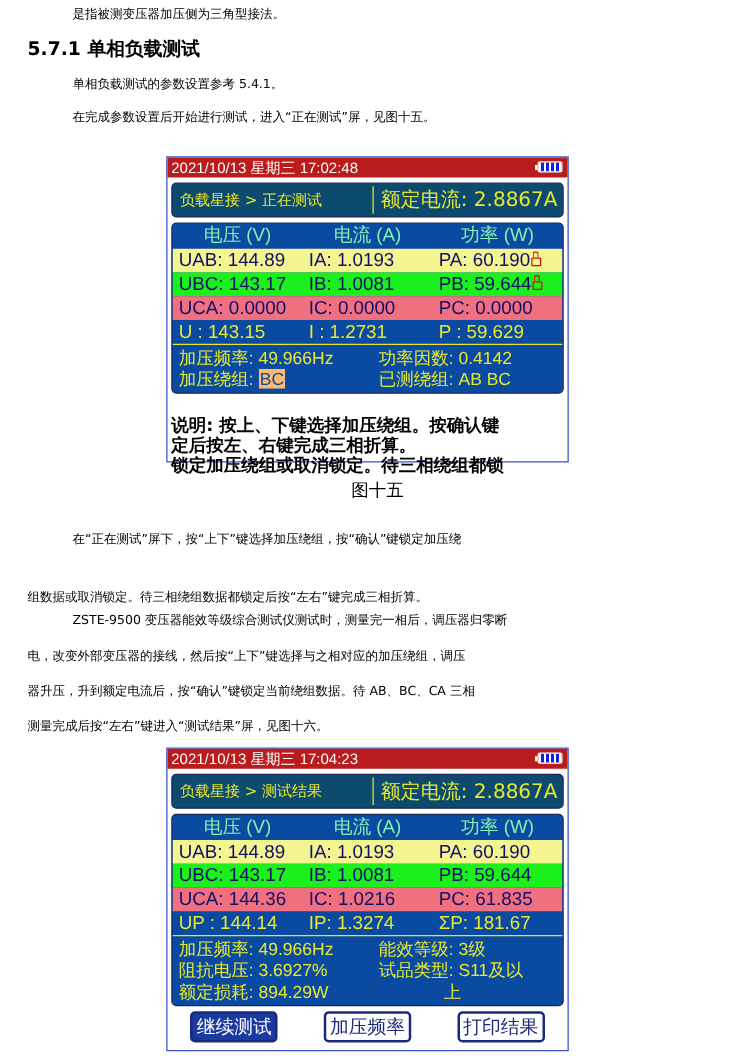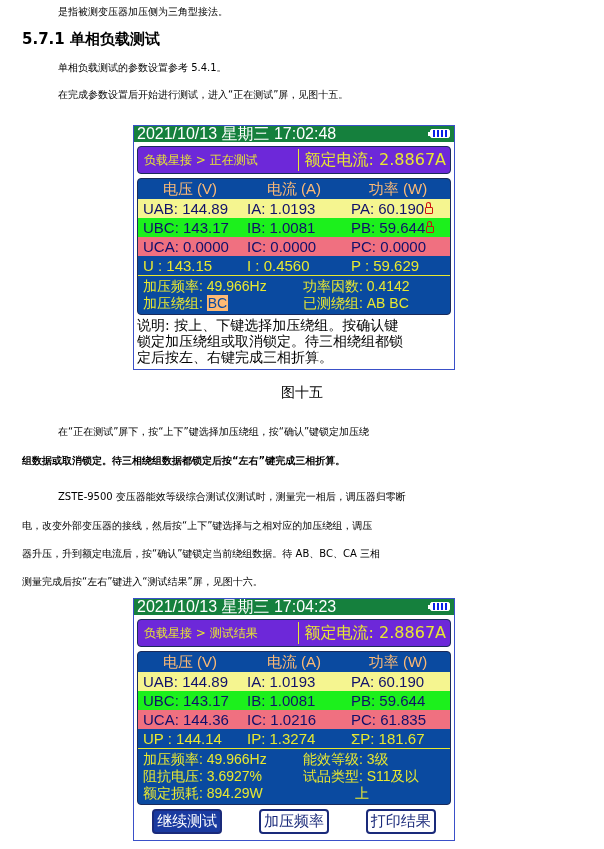--- a/index.html
+++ b/index.html
@@ -5,52 +5,52 @@
   html, body { margin:0; padding:0; background:#ffffff; }
   body { width:604px; height:849px; position:relative; overflow:hidden;
          font-family:"DejaVu Sans", sans-serif; color:#000; }
   .para { position:absolute; font-size:10px; line-height:20px; white-space:nowrap; }
   .h3 { position:absolute; font-size:15px; font-weight:bold; left:22px; top:30px; }
   .caption { position:absolute; font-size:14px; left:0; width:604px; text-align:center; }
 
   
   .screen { position:absolute; left:133px; width:322px; background:#ffffff;
             border:1px solid #3a50c8; box-sizing:border-box; }
-  .sbar { height:16px; background:#15803d; color:#ffffff; font-size:16px; line-height:16px;
+  .sbar { height:16px; background:#b91c1c; color:#ffffff; font-size:12px; line-height:16px;
           padding-left:3px; position:relative; font-family:"Liberation Sans", sans-serif; }
   .battery { position:absolute; right:4px; top:3px; width:20px; height:9px;
              border:1px solid #fff; border-radius:2px; box-sizing:border-box;
              background:repeating-linear-gradient(90deg,#fff 0 2px,#0a1fe8 2px 4px); }
   .battery:before { content:""; position:absolute; left:-3px; top:2px; width:2px; height:4px; background:#fff; }
-  .hdrbox { margin:4px 3px 0 3px; height:26px; background:#6d28d9; border:1px solid #1a2a5a;
+  .hdrbox { margin:4px 3px 0 3px; height:26px; background:#0c4a6e; border:1px solid #1a2a5a;
             border-radius:4px; display:flex; align-items:center; color:#e8e830; }
   .hdr-left { width:160px; font-size:12px; padding-left:6px; box-sizing:border-box; }
   .hdr-sep { width:1px; height:22px; background:#e8e830; }
   .hdr-right { flex:1; text-align:right; font-size:16px; padding-right:4px; }
   .panel { margin:4px 3px 0 3px; background:#0a4aa0; border:1px solid #1a2a5a;
            border-radius:4px; overflow:hidden; }
   .row { display:flex; height:19px; line-height:19px; font-size:15px;
          font-family:"Liberation Sans", sans-serif; }
   .row > div { flex:1; padding-left:5px; white-space:nowrap; }
-  .row.head { color:#fdba74; height:20px; line-height:20px; }
+  .row.head { color:#86efac; height:20px; line-height:20px; }
   .row.head > div { text-align:center; padding-left:0; }
   .row.y { background:#f5f590; color:#10106a; }
   .row.g { background:#1cf01c; color:#10106a; }
   .row.r { background:#f07080; color:#10106a; }
   .row.t { color:#e8e830; border-bottom:1px solid #e8e830; }
   .lock { display:inline-block; width:8px; height:7px; border:1.5px solid #d01010;
           border-radius:1px; position:relative; margin-left:1px; vertical-align:middle; box-sizing:border-box; }
   .lock:before { content:""; position:absolute; left:0px; top:-6px; width:3px; height:4px;
                  border:1.5px solid #d01010; border-bottom:none; border-radius:4px 4px 0 0; }
   .info { color:#e8e830; font-size:14px; padding:2px 5px 2px 5px; line-height:17px;
           font-family:"Liberation Sans", sans-serif; }
   .info .line { display:flex; white-space:nowrap; }
   .info .c1 { width:160px; }
   .sel { background:#fdba74; color:#0a4aa0; padding:0 1px; outline:1px solid #0a4aa0; }
-  .note { font-size:14px; line-height:16px; padding:2px 3px 2px 3px; color:#000; }
+  .note { font-size:14px; line-height:16px; padding:18px 3px 2px 3px; color:#000;font-weight:bold; }
   .btns { display:flex; justify-content:space-around; padding:4px 0 4px 0; }
   .btn { border:2px solid #1a2a7a; border-radius:4px; font-size:15px; padding:1px 3px;
          color:#1a2a7a; background:#fff; }
   .btn.active { background:#1a3aa0; color:#fff; }
 </style>
 </head>
 <body>
 
 <div class="para" style="left:58px;top:2px;">是指被测变压器加压侧为三角型接法。</div>
 <div class="h3">5.7.1 单相负载测试</div>
@@ -83,44 +83,44 @@
       <div>IB: 1.0081</div>
       <div><span>PB: 59.644</span><span class="lock"></span></div>
     </div>
     <div class="row r">
       <div>UCA: 0.0000</div>
       <div>IC: 0.0000</div>
       <div>PC: 0.0000</div>
     </div>
     <div class="row t">
       <div>U : 143.15</div>
-      <div>I : 0.4560</div>
+      <div>I : 1.2731</div>
       <div>P : 59.629</div>
     </div>
     <div class="info">
       <div class="line">
           <span class="c1">加压频率: 49.966Hz</span>
           <span>功率因数: 0.4142</span>
         </div>
       <div class="line">
           <span class="c1"><span>加压绕组: </span><span class="sel">BC</span></span>
           <span>已测绕组: AB BC</span>
         </div>
     </div>
   </div>
   <div class="note">
     <div>说明: 按上、下键选择加压绕组。按确认键</div>
+    <div>定后按左、右键完成三相折算。</div>
     <div>锁定加压绕组或取消锁定。待三相绕组都锁</div>
-    <div>定后按左、右键完成三相折算。</div>
   </div>
 </div>
 
 <div class="caption" style="top:384px;">图十五</div>
 <div class="para" style="left:58px;top:422px;">在“正在测试”屏下，按“上下”键选择加压绕组，按“确认”键锁定加压绕</div>
-<div class="para" style="left:22px;top:451px;font-weight:bold;">组数据或取消锁定。待三相绕组数据都锁定后按“左右”键完成三相折算。</div>
+<div class="para" style="left:22px;top:469px;">组数据或取消锁定。待三相绕组数据都锁定后按“左右”键完成三相折算。</div>
 <div class="para" style="left:58px;top:487px;">ZSTE-9500 变压器能效等级综合测试仪测试时，测量完一相后，调压器归零断</div>
 <div class="para" style="left:22px;top:516px;">电，改变外部变压器的接线，然后按“上下”键选择与之相对应的加压绕组，调压</div>
 <div class="para" style="left:22px;top:544px;">器升压，升到额定电流后，按“确认”键锁定当前绕组数据。待 AB、BC、CA 三相</div>
 <div class="para" style="left:22px;top:572px;">测量完成后按“左右”键进入“测试结果”屏，见图十六。</div>
 
 <div class="screen" style="top:598px;height:243px;">
   <div class="sbar">
     <span>2021/10/13 星期三 17:04:23</span>
     <span class="battery"></span>
   </div>

